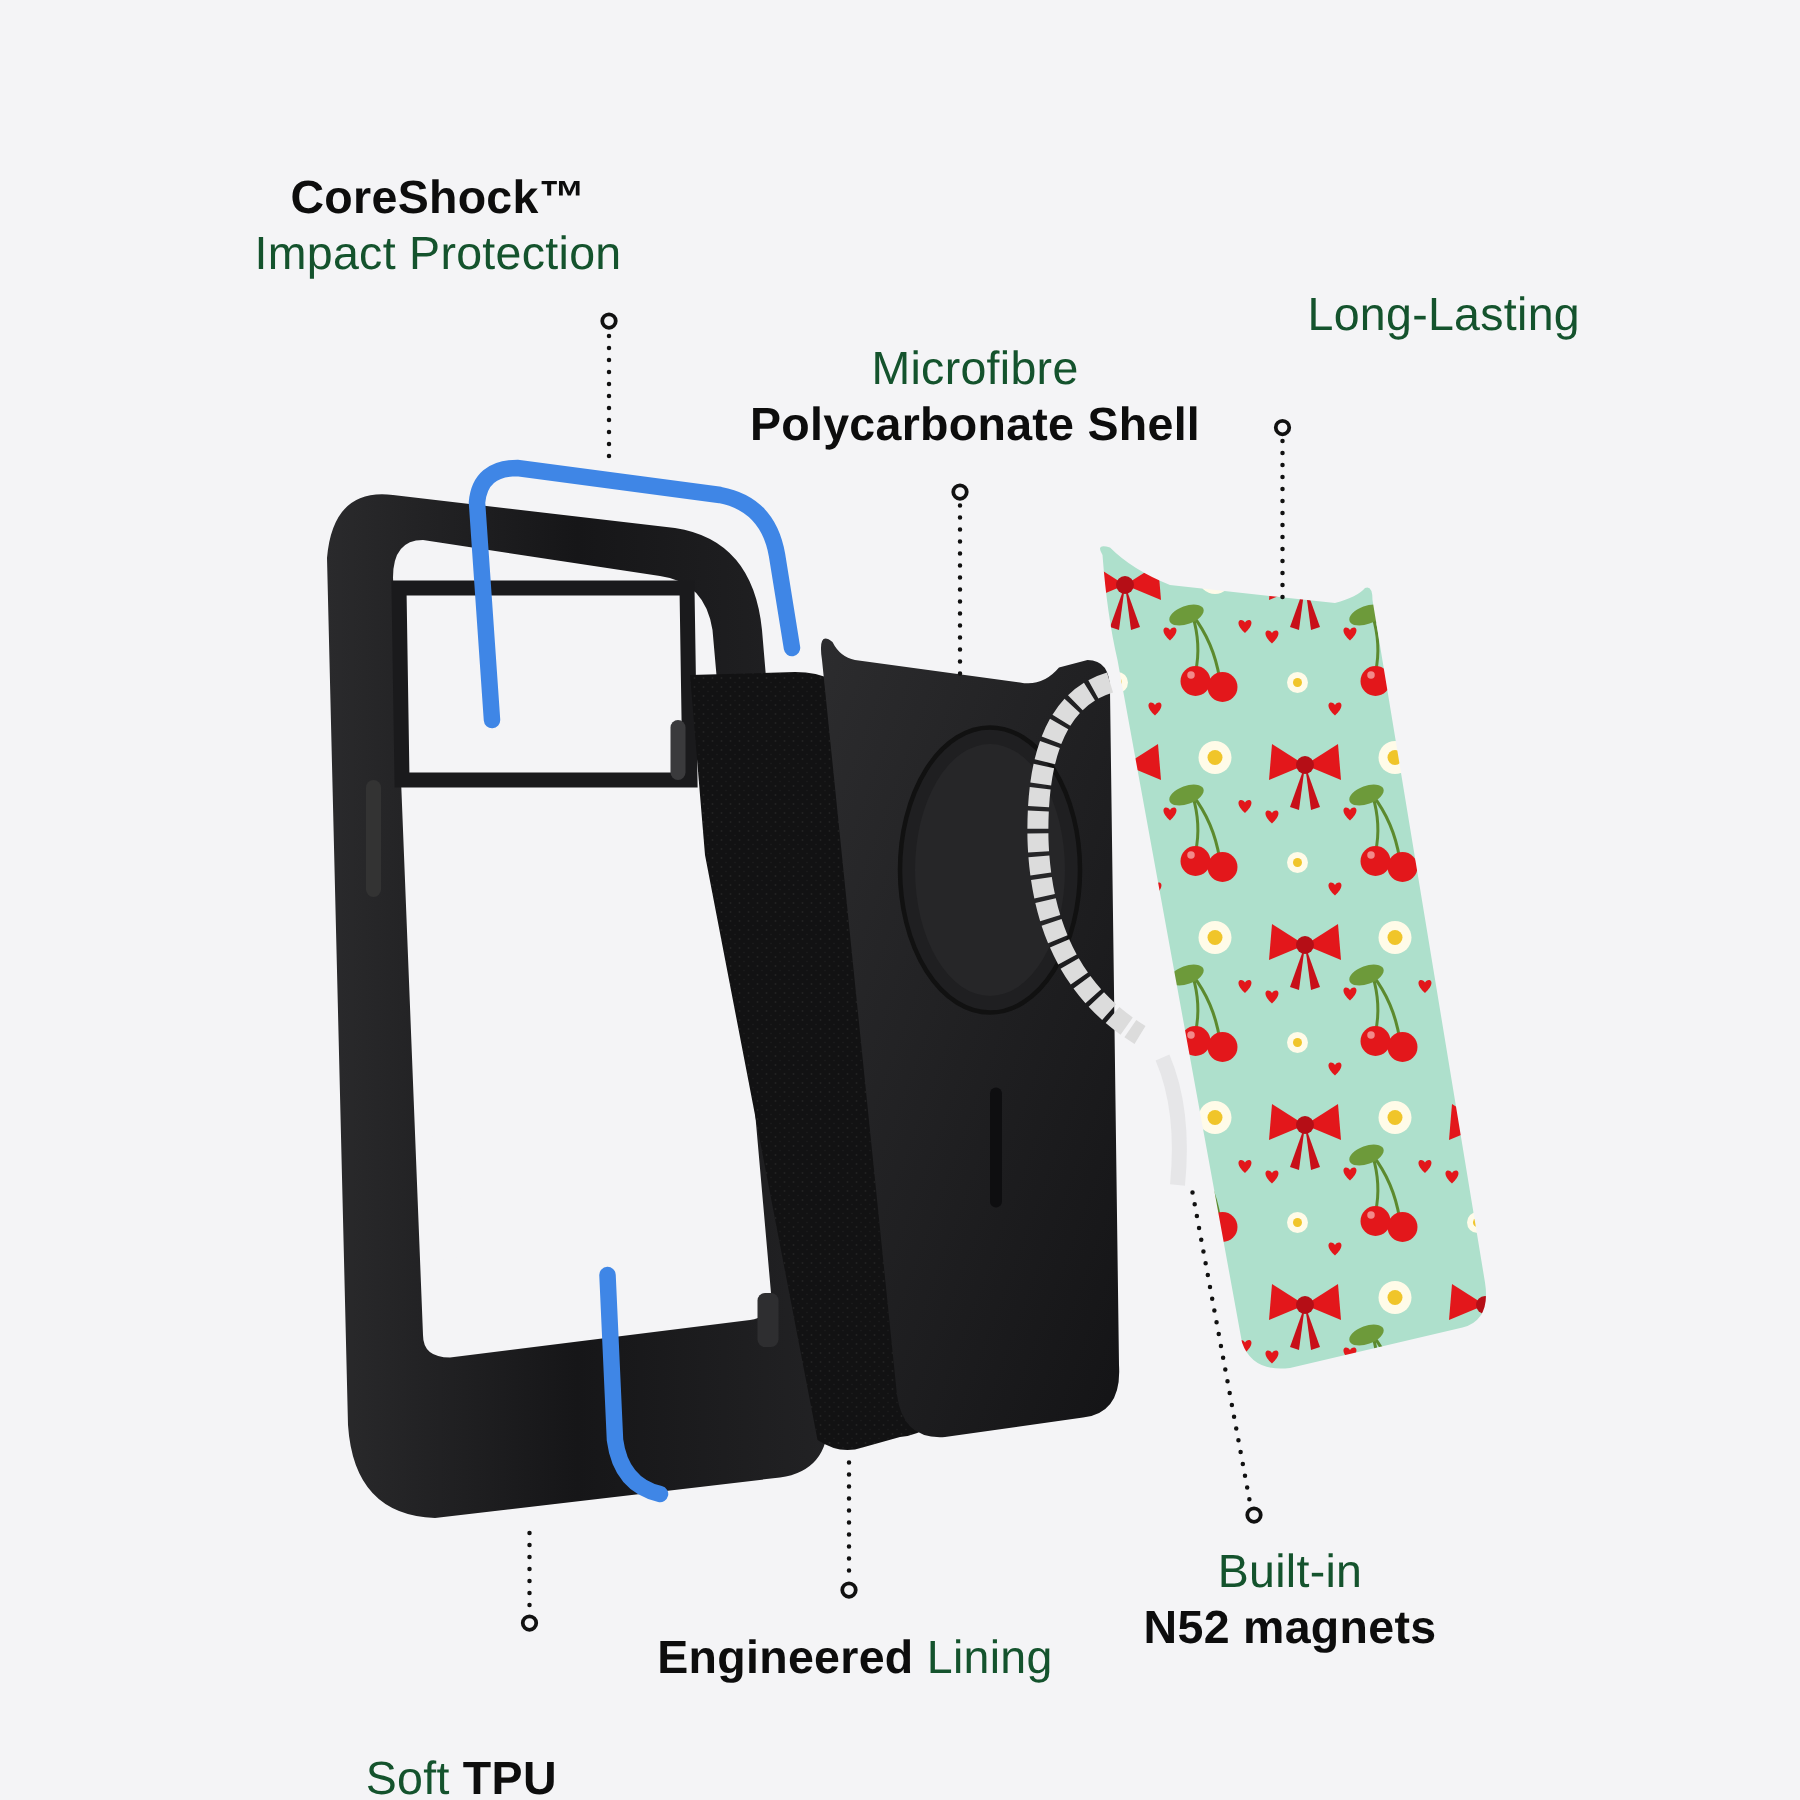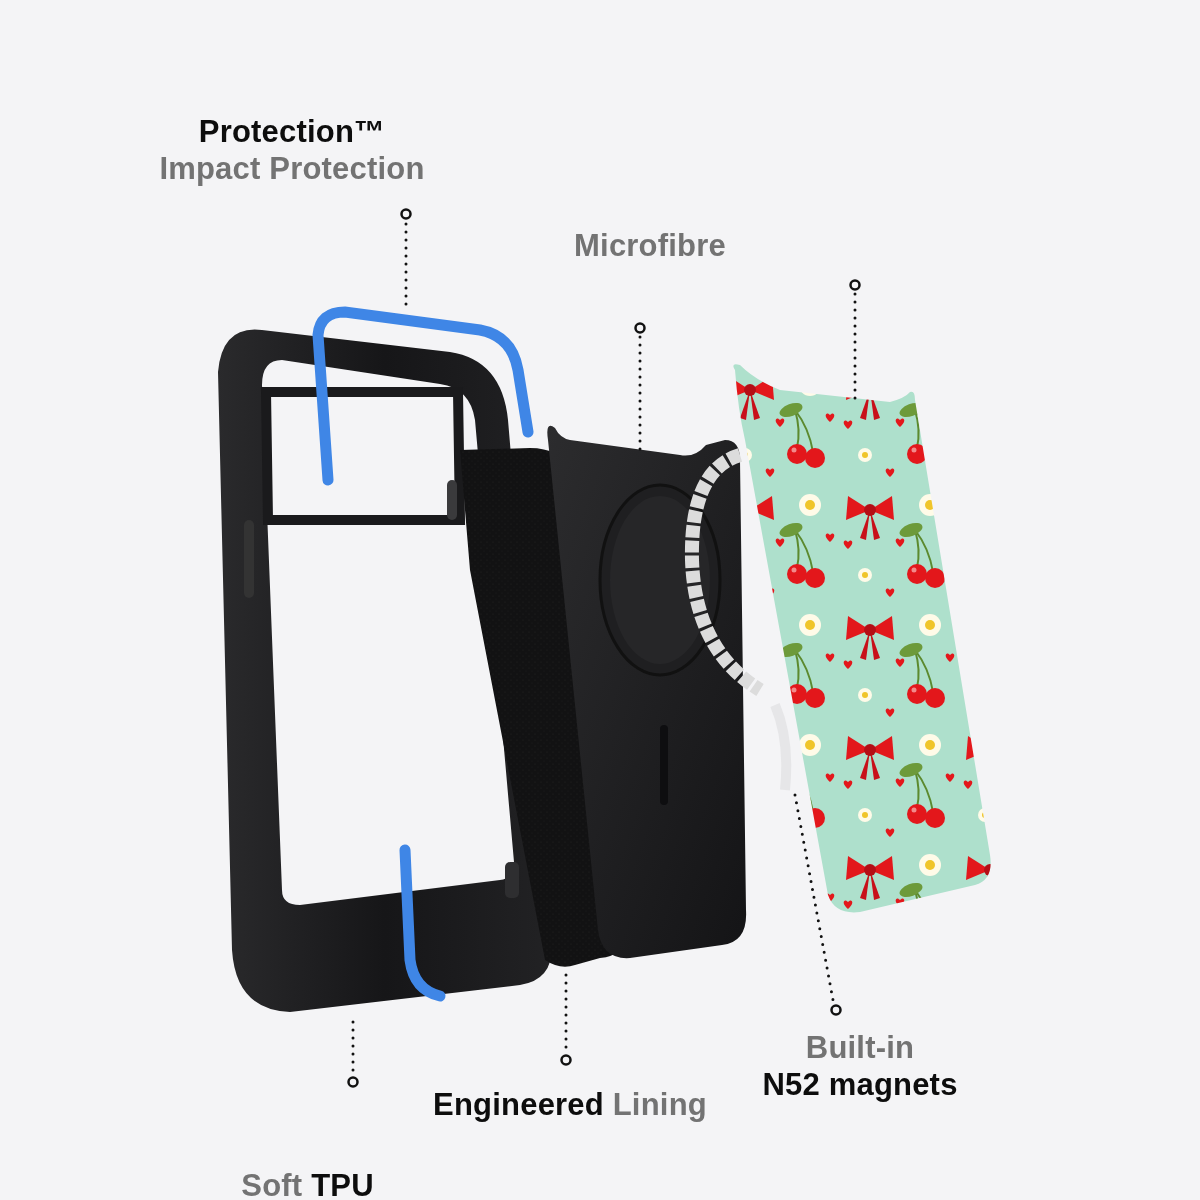--- a/index.html
+++ b/index.html
@@ -11,21 +11,21 @@
     position: relative;
   }
   .label {
     position: absolute;
     text-align: center;
     line-height: 1.18;
     font-size: 31px;
     white-space: nowrap;
     letter-spacing: 0.2px;
   }
-  .label .light { font-weight: 700; color: #737373; }
+  .label .light { font-weight: 400; color: #14532d; }
   .label .bold { font-weight: 700; color: #0d0d0d; }
   .label .line { display: block; }
   #stage { position: absolute; left: 0; top: 0; width: 1200px; height: 1200px; }
 </style>
 </head>
 <body>
 
 <div id="stage">
 <svg width="1200" height="1200" viewBox="0 0 1200 1200" xmlns="http://www.w3.org/2000/svg">
   <defs>
@@ -141,29 +141,31 @@
     <line x1="566" y1="975" x2="566" y2="1050" stroke-dasharray="0 8"></line>
     <circle cx="566" cy="1060" r="4.5" stroke-width="2.5" fill="#f4f4f6"></circle>
 
     <line x1="795" y1="795" x2="833" y2="1000" stroke-dasharray="0 8"></line>
     <circle cx="836" cy="1010" r="4.5" stroke-width="2.5" fill="#f4f4f6"></circle>
   </g>
 </svg>
 </div>
 
 <div class="label" style="left:152px; top:114px; width:280px;">
-  <span class="line bold">Protection™</span>
+  <span class="line bold">CoreShock™</span>
   <span class="line light">Impact Protection</span>
 </div>
 
 <div class="label" style="left:485px; top:228px; width:330px;">
   <span class="line light">Microfibre</span>
+  <span class="line bold">Polycarbonate Shell</span>
 </div>
 
 <div class="label" style="left:835px; top:192px; width:255px;">
+  <span class="line light">Long-Lasting</span>
 </div>
 
 <div class="label" style="left:230px; top:1168px; width:155px;">
   <span class="light">Soft </span><span class="bold">TPU</span>
 </div>
 
 <div class="label" style="left:430px; top:1087px; width:280px;">
   <span class="bold">Engineered</span><span class="light"> Lining</span>
 </div>
 

